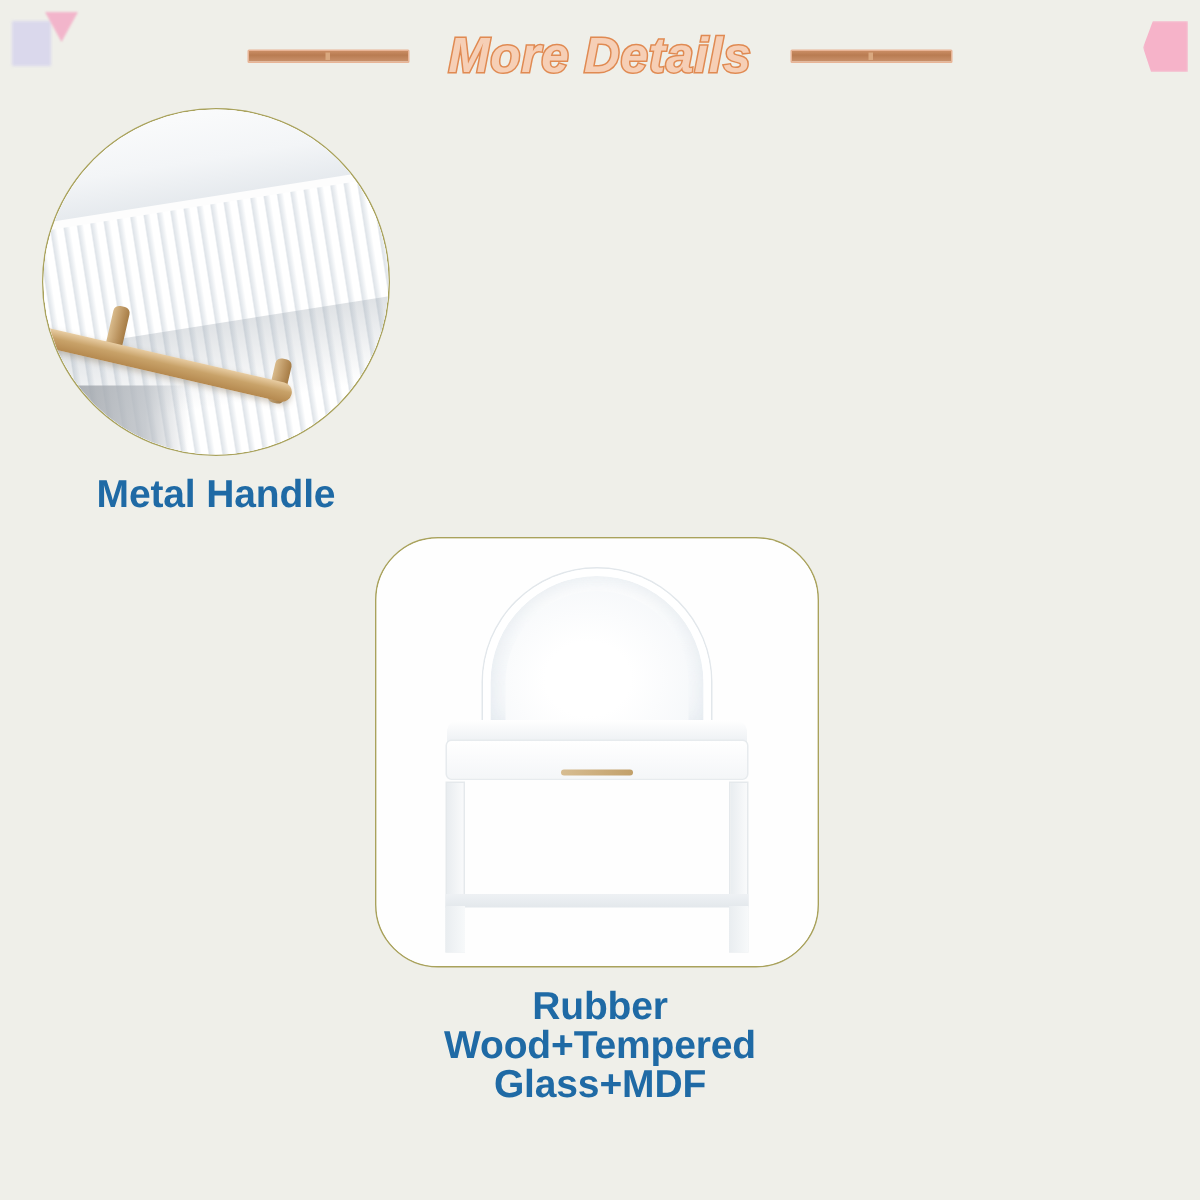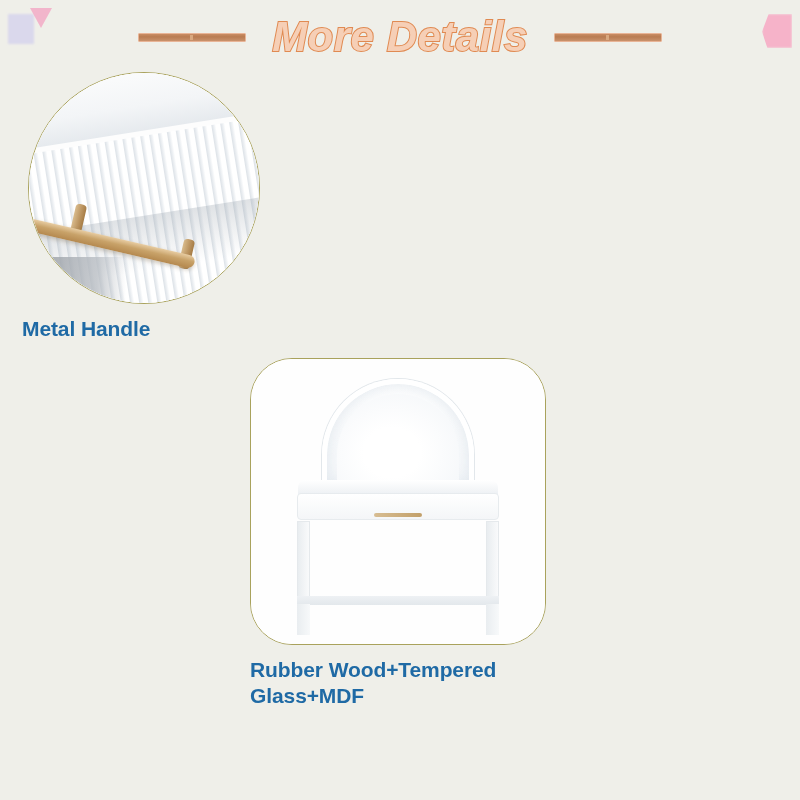--- a/index.html
+++ b/index.html
@@ -59,21 +59,21 @@
     border-radius: 1px;
     position: relative;
   }
   .rule::after {
     content: "";
     position: absolute; left: 48%; top: 1px; bottom: 1px;
     width: 3px; background: #d9a87f;
   }
 
   .title {
-    font-size: 42px;
+    font-size: 33px;
     font-weight: bold;
     font-style: italic;
     letter-spacing: .5px;
     color: #f6cfb6;
     -webkit-text-stroke: 2px #e08a52;
     paint-order: stroke fill;
     white-space: nowrap;
   }
 
   
@@ -220,23 +220,23 @@
   .arc-lowleft {
     position: absolute; left: -2%; bottom: 2%;
     width: 34%; height: 34%;
     background: linear-gradient(160deg,#ffffff,#e7ecf0);
     border-top-right-radius: 34px;
     box-shadow: inset 0 4px 6px -4px rgba(150,160,170,.6);
   }
 
   .caption {
     margin-top: 12px;
-    text-align: left;
+    text-align: center;
     color: #1f6aa5;
-    font-size: 21px;
+    font-size: 26px;
     font-weight: bold;
     line-height: 26px;
     letter-spacing: -.1px;
   }
 
   
   .panel-row {
     display: flex;
     justify-content: center;
     gap: 46px;

